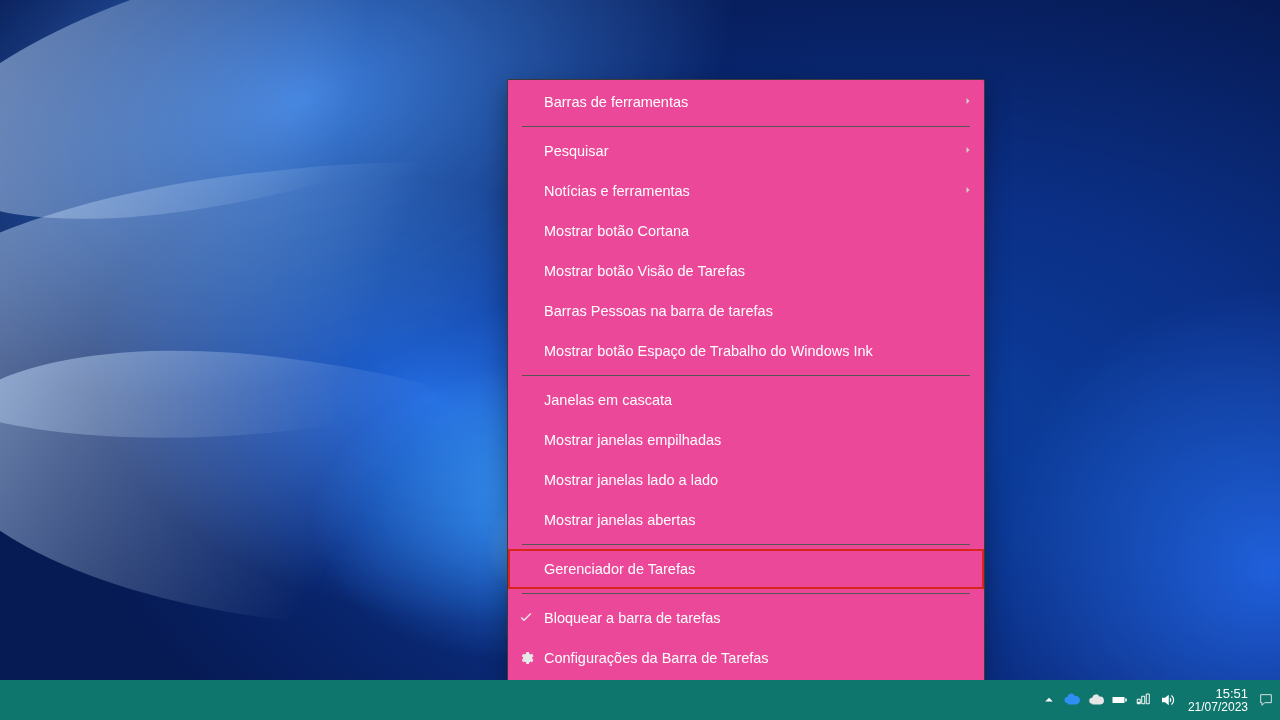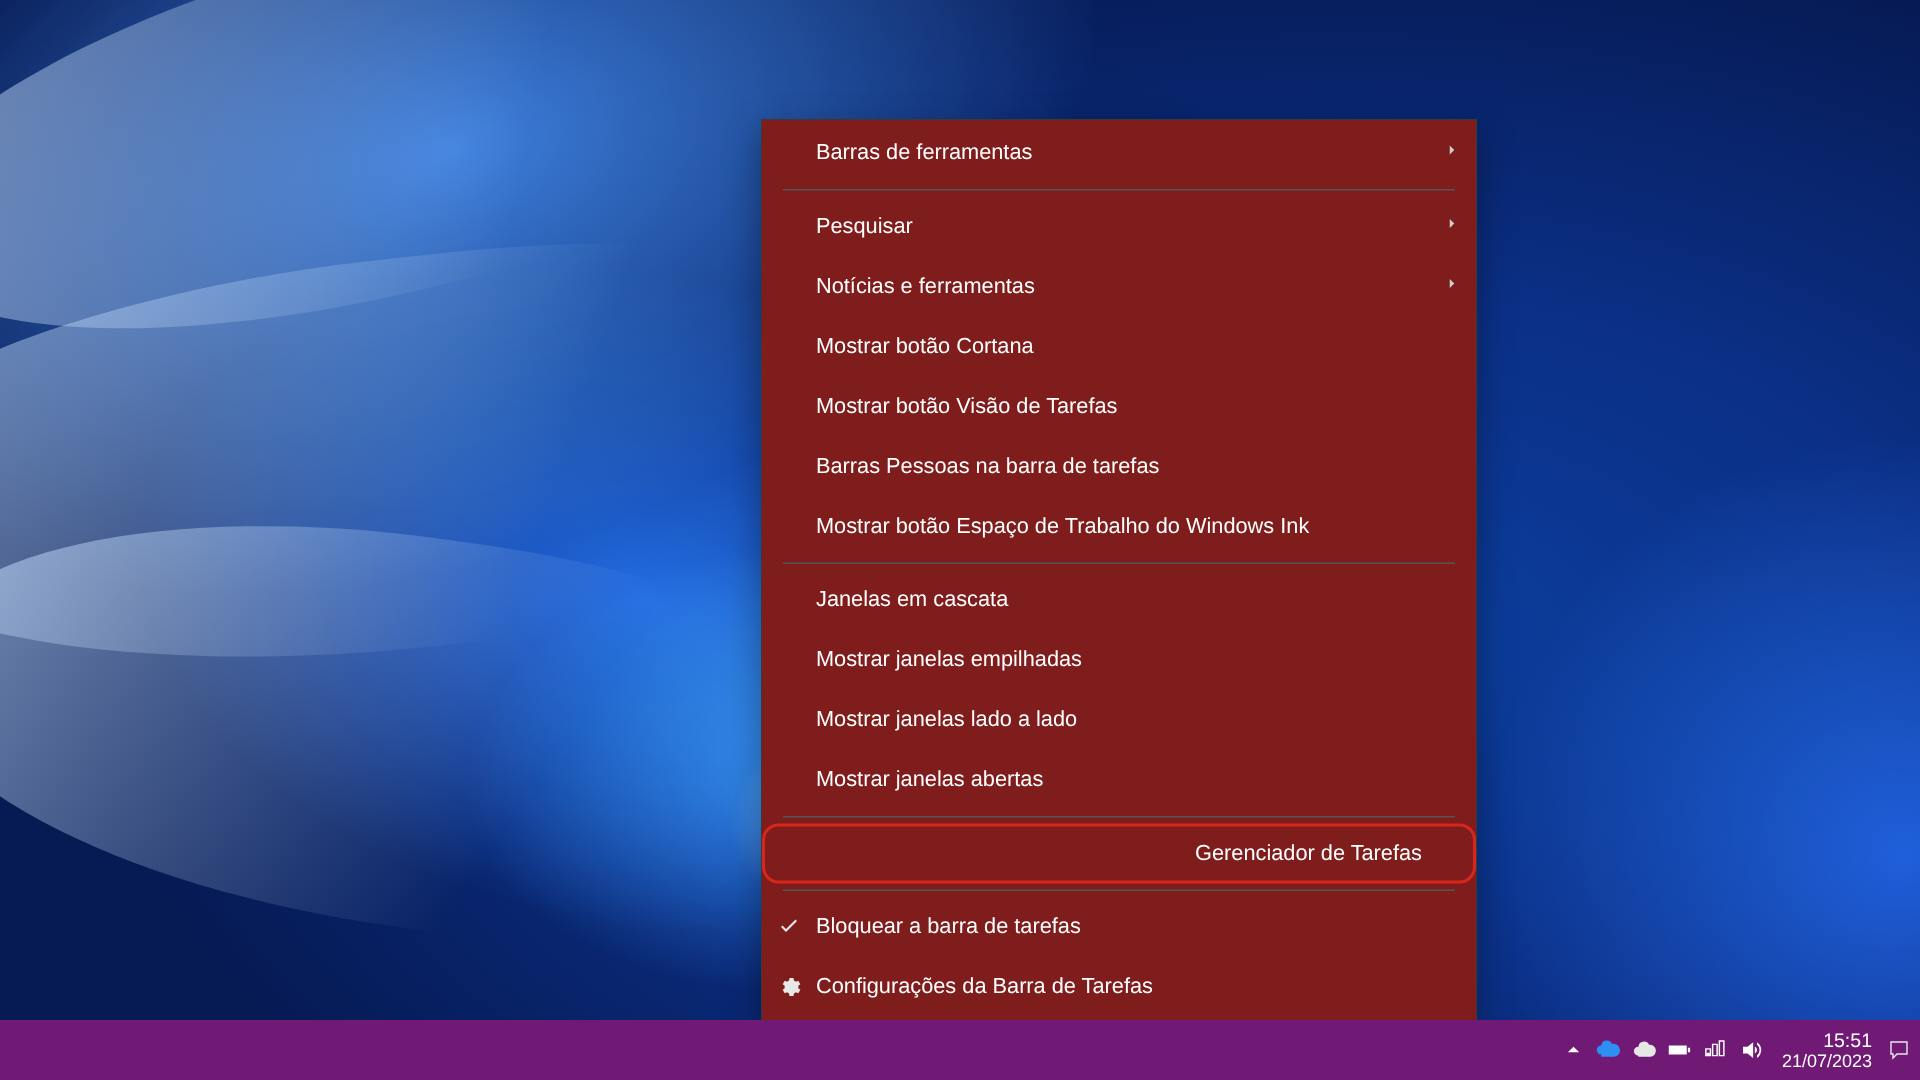--- a/index.html
+++ b/index.html
@@ -33,47 +33,47 @@
         transform: rotate(15deg); }
   .r5 { width: 360px; height: 220px; left: 430px; top: 420px;
         background: radial-gradient(closest-side, rgba(170,210,255,0.9), rgba(40,90,210,0) 70%);
         transform: rotate(-15deg); }
   .fold { position:absolute; border-radius: 48%; background: linear-gradient(115deg, rgba(200,225,255,0.6), rgba(0,30,120,0.0) 60%); }
   .f1 { width: 720px; height: 230px; left: -80px; top: -40px; transform: rotate(-14deg); }
   .f2 { width: 820px; height: 260px; left: -120px; top: 170px; transform: rotate(-6deg); }
   .f3 { width: 700px; height: 260px; left: -60px; top: 360px; transform: rotate(8deg); }
 
   
-  .taskbar { position:absolute; left:0; right:0; bottom:0; height:40px; background:#701a75; color:#fff; display:flex; align-items:center; }
+  .taskbar { position:absolute; left:0; right:0; bottom:0; height:40px; background:#0f766e; color:#fff; display:flex; align-items:center; }
   .tray { position:absolute; right:0; top:0; bottom:0; display:flex; align-items:center; padding-right:6px; }
   .tray .icon, .tray .chev { width:22px; height:40px; display:flex; align-items:center; justify-content:center; }
   .tray .icon { width:24px; }
   .tray svg { width:18px; height:18px; fill:#fff; }
   .clock { padding:0 8px; text-align:right; line-height:1.05; font-size:12px; color:#fff; }
   .clock .time { font-size:13px; }
   .action-center { width:18px; height:40px; display:flex; align-items:center; justify-content:center; padding-left:2px; }
   .action-center svg { width:16px; height:16px; fill:#e8e8e8; }
 
   
   .context-menu {
     position:absolute; left:507px; width:478px; bottom:40px; 
-    background:#7f1d1d; color:#fff; border:1px solid #3a3a3a; border-bottom:none;
+    background:#ec4899; color:#fff; border:1px solid #3a3a3a; border-bottom:none;
     border-top-left-radius:2px; border-top-right-radius:2px;
     box-shadow: 0 10px 24px rgba(0,0,0,0.35);
     font-size:14.5px;
   }
   .menu-section { padding:2px 0; }
   .menu-separator { height:1px; background:#555; margin:2px 14px; }
   .menu-item { display:flex; align-items:center; height:40px; position:relative; }
   .menu-item .left-slot { width:36px; display:flex; align-items:center; justify-content:center; }
   .menu-item .left-slot svg { width:16px; height:16px; fill:#e8e8e8; }
   .menu-item .label { flex:1; padding-right:36px; }
   .menu-item .chev { position:absolute; right:10px; top:50%; transform:translateY(-50%); }
   .menu-item .chev svg { width:12px; height:12px; fill:#cfcfcf; }
-  .highlighted { outline:2px solid #d9261c; outline-offset:-2px; border-radius:11px;text-align:right; }
+  .highlighted { outline:2px solid #d9261c; outline-offset:-2px; border-radius:0; }
 
 </style>
 </head>
 <body>
 
 <div class="wallpaper">
   <div class="ribbon r1"></div>
   <div class="ribbon r2"></div>
   <div class="ribbon r3"></div>
   <div class="ribbon r4"></div>

